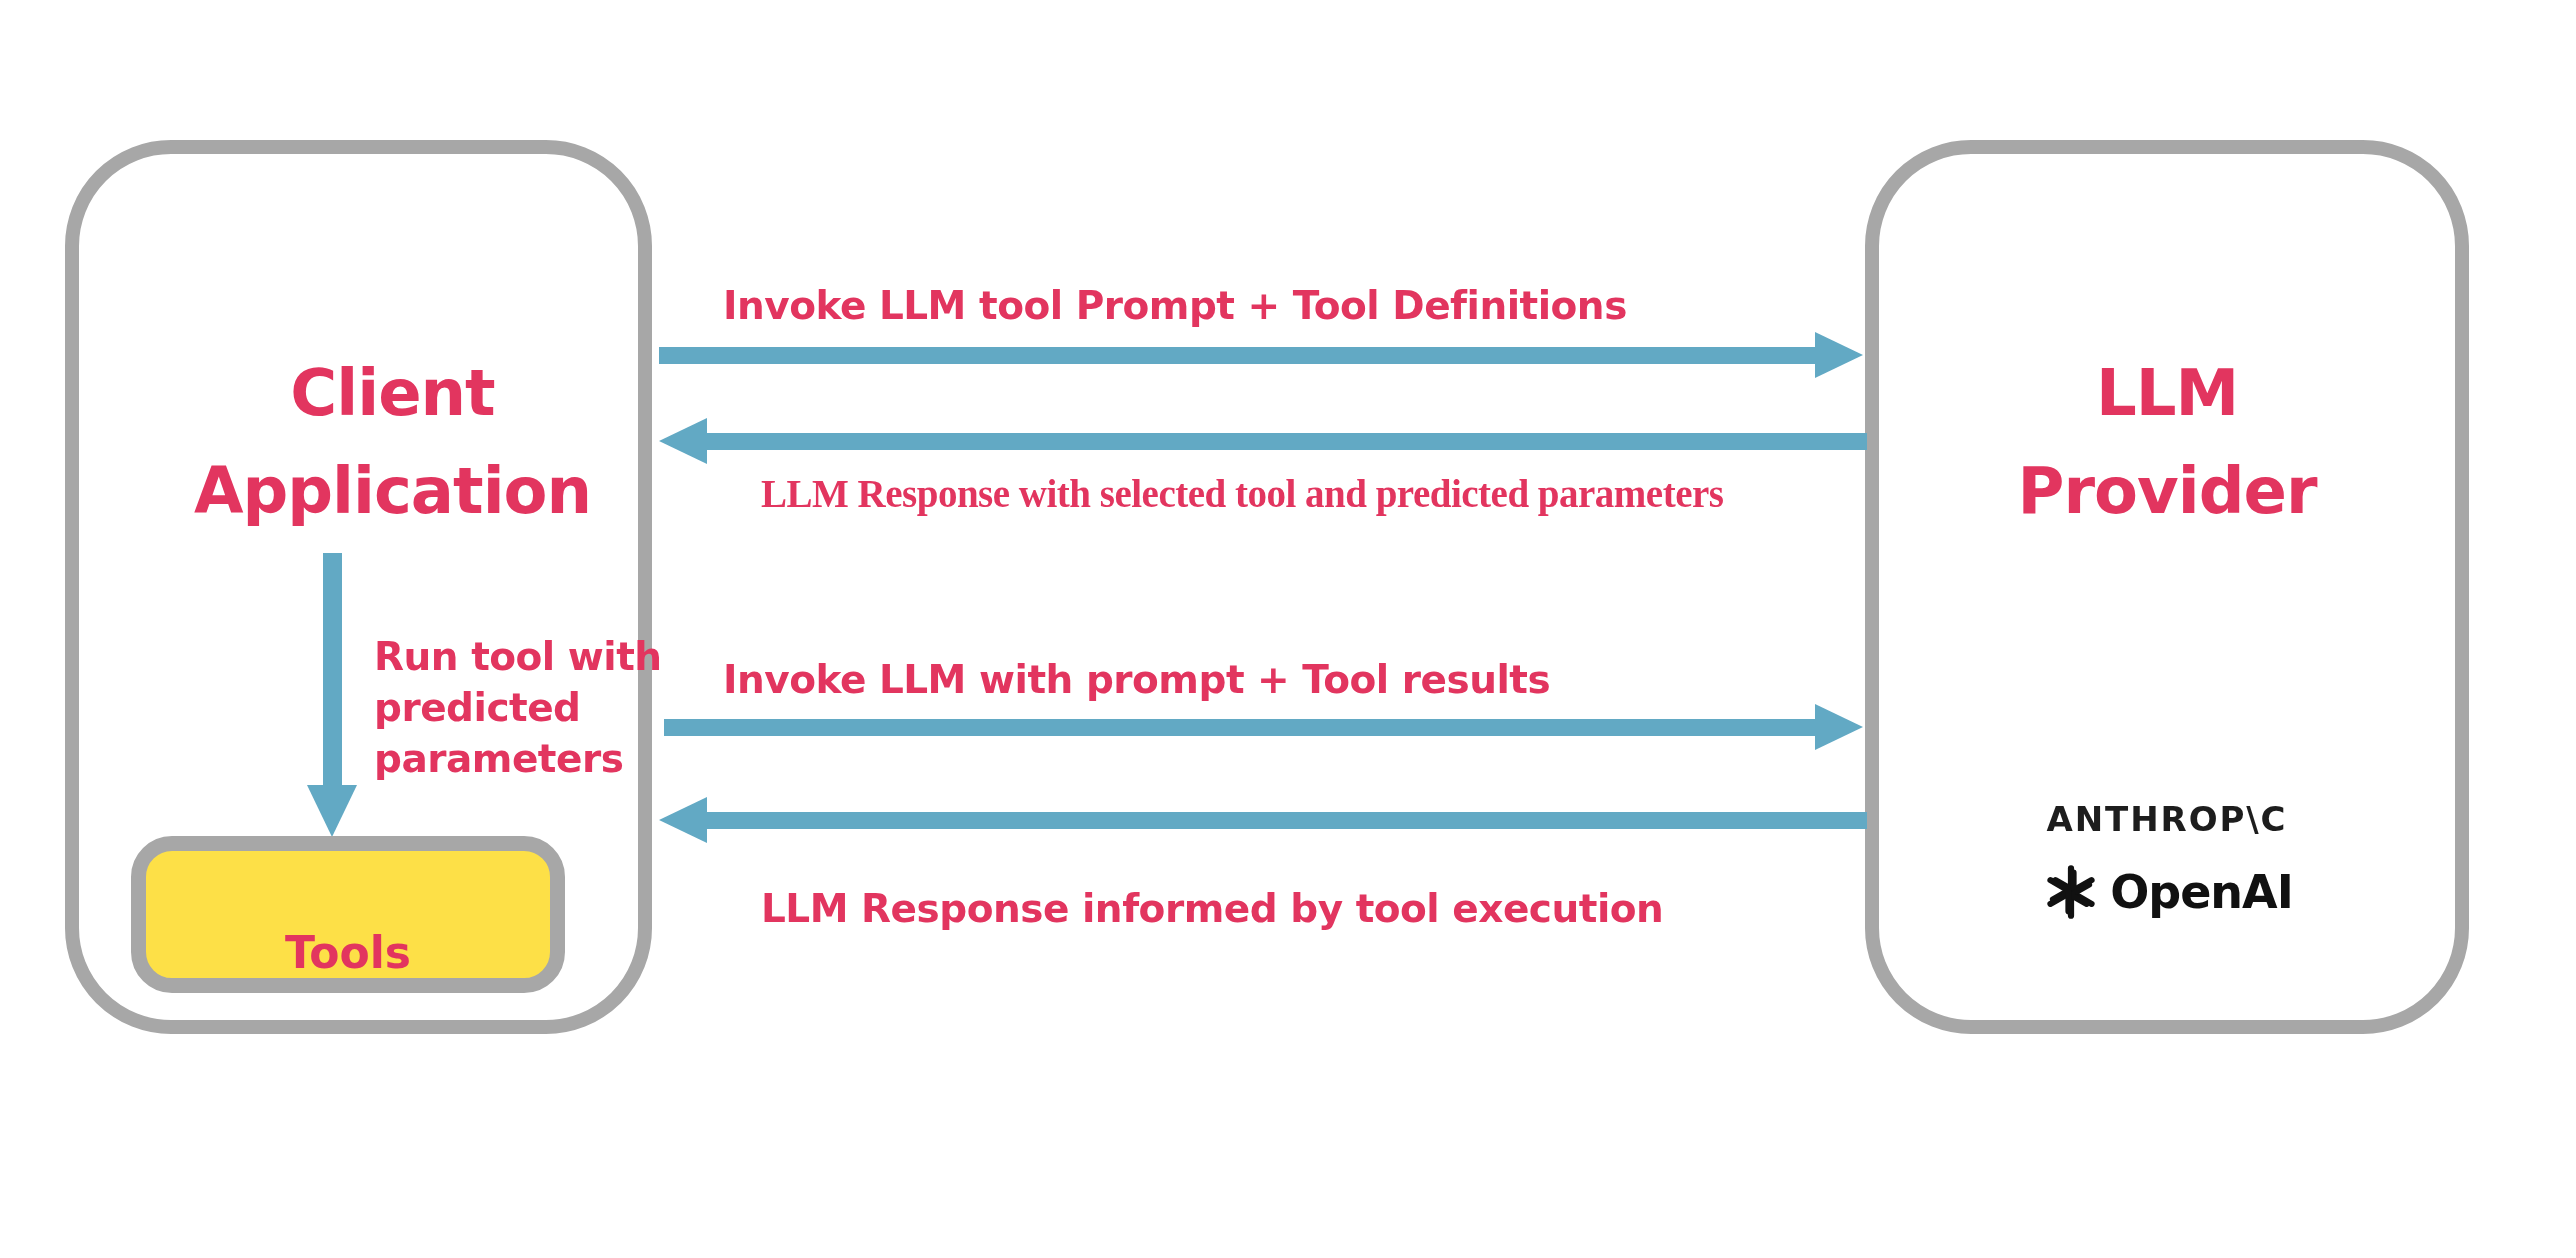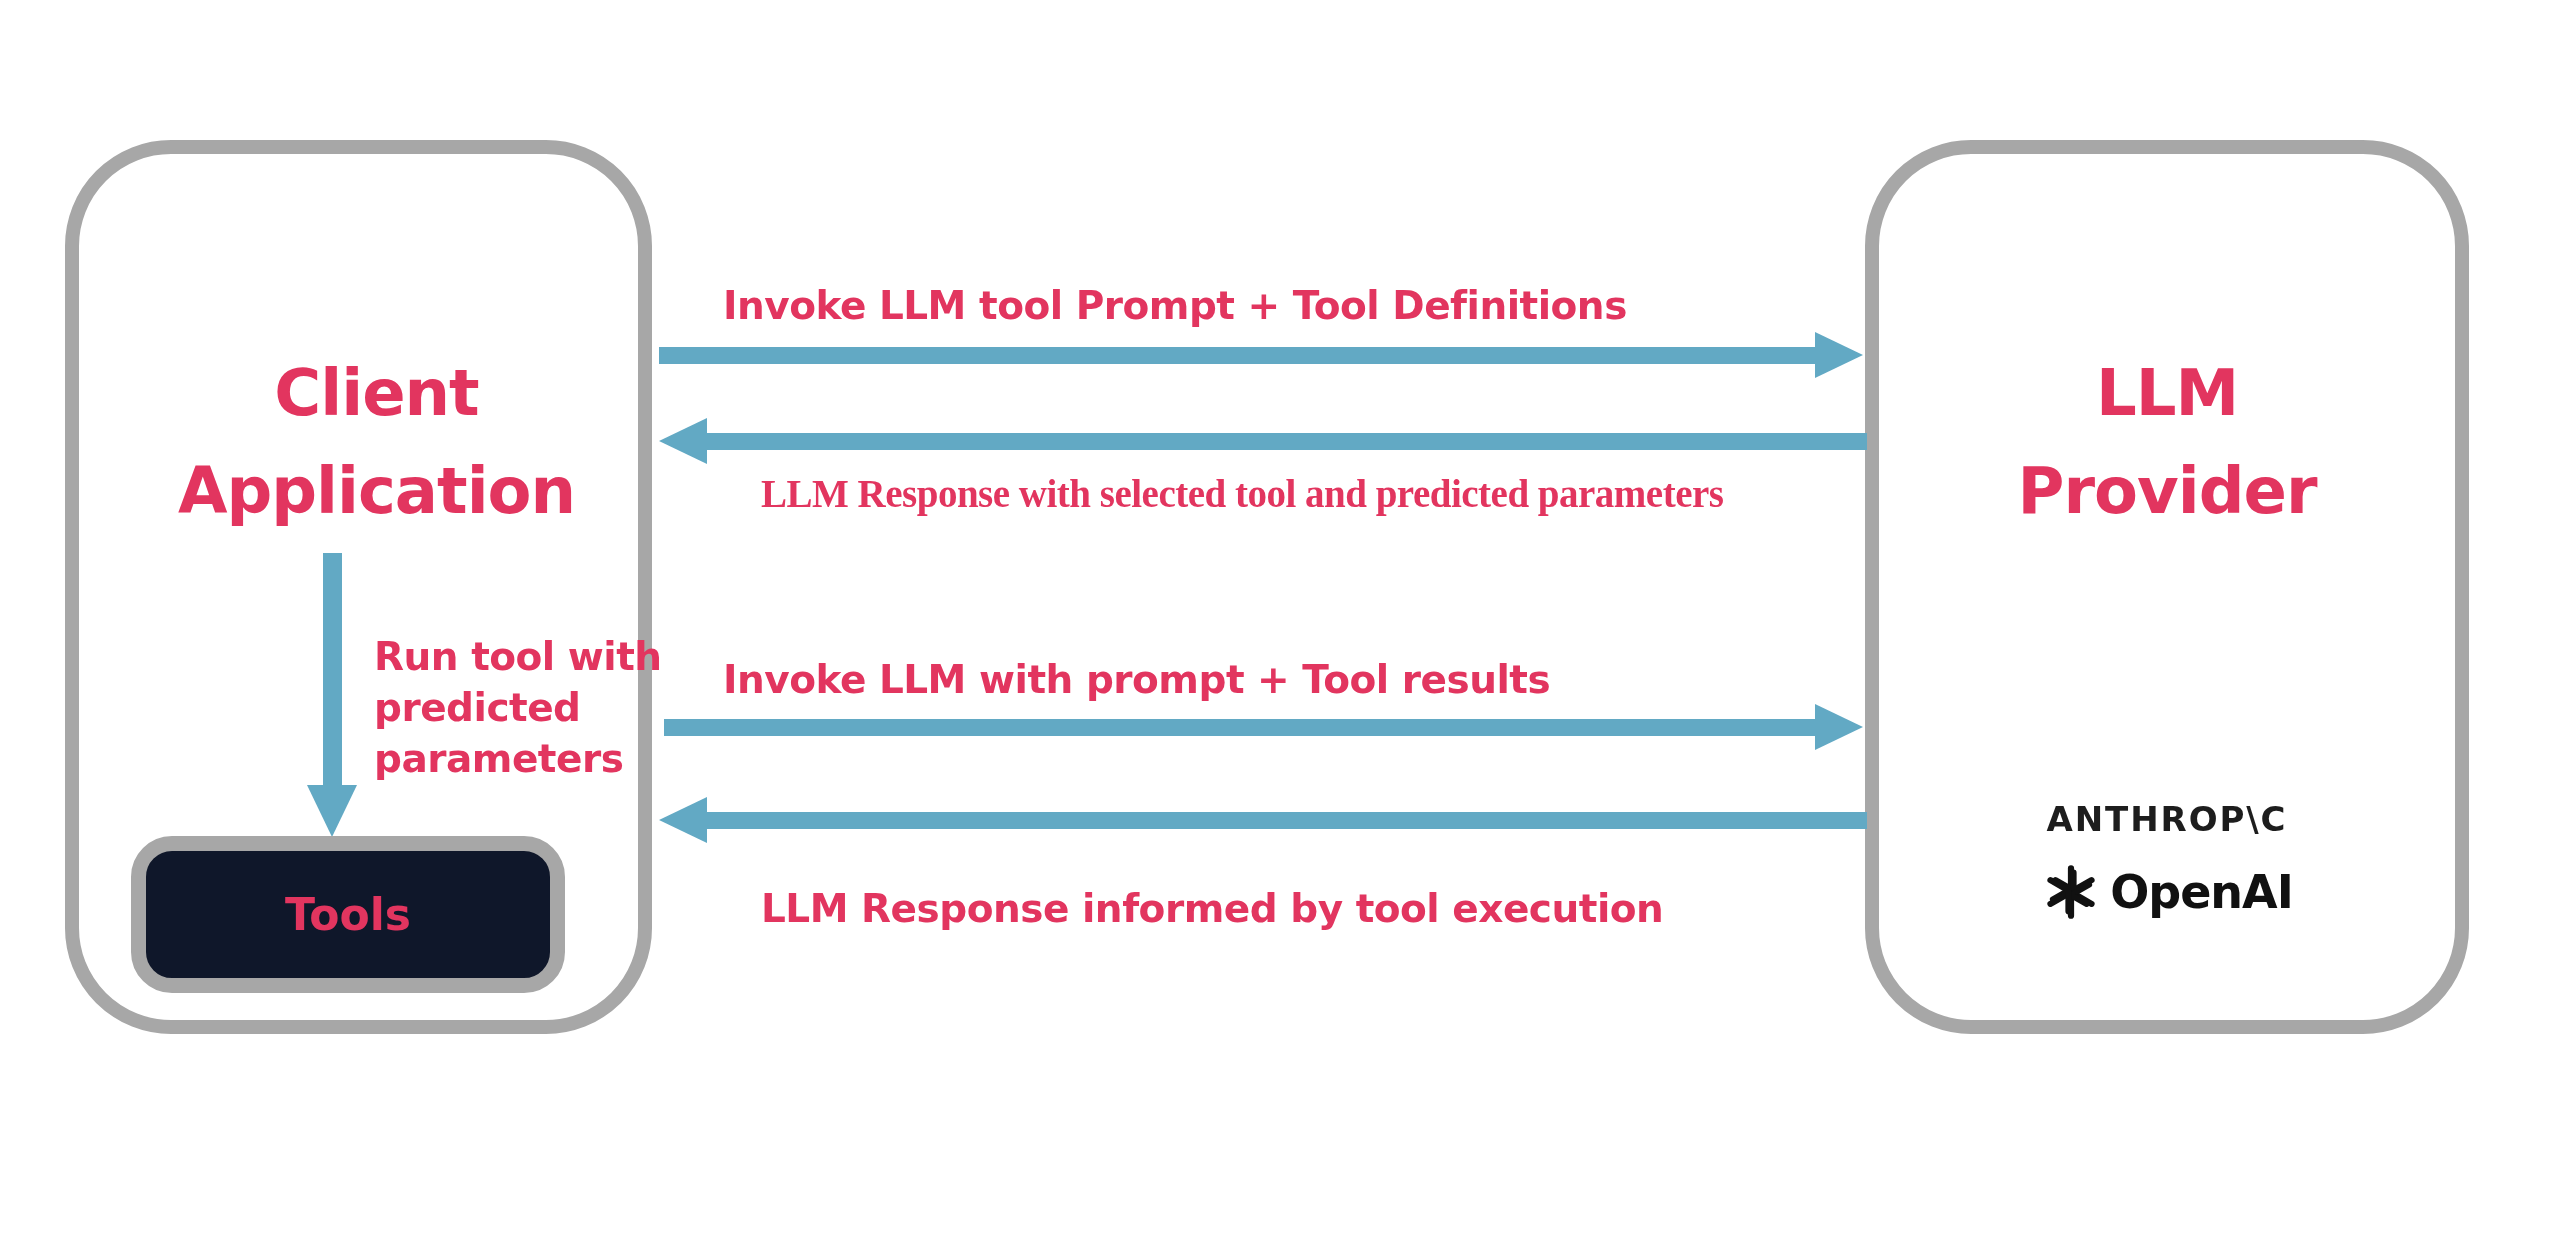--- a/index.html
+++ b/index.html
@@ -8,21 +8,21 @@
     font-family:"DejaVu Sans","Liberation Sans",sans-serif; overflow:hidden;
   }
 
   
   .box { position:absolute; border:14.5px solid #A7A7A7; border-radius:106px; background:#ffffff; box-sizing:border-box; }
   #client-box   { left:65px;   top:140px; width:587px; height:894px; }
   #provider-box { left:1865px; top:140px; width:604px; height:894px; }
 
   
   .title { position:absolute; color:#E2355F; font-weight:700; font-size:64px; line-height:98px; text-align:center; letter-spacing:-1px; }
-  #client-title   { left:65px;   top:344px; width:623px; }
+  #client-title   { left:65px;   top:344px; width:623px;padding-left:16px; }
   #client-title .wrap   { display:inline-block; width:454px; }
   #provider-title { left:1865px; top:344px; width:604px; }
   #provider-title .wrap { display:inline-block; width:386px; }
 
   
   .shaft-h { position:absolute; height:17.4px; background:#62A9C4; }
   .head { position:absolute; width:0; height:0; }
   .head-right { border-top:23px solid transparent; border-bottom:23px solid transparent; border-left:48px solid #62A9C4; }
   .head-left  { border-top:23px solid transparent; border-bottom:23px solid transparent; border-right:48px solid #62A9C4; }
   #a1s { left:659px;  top:347px; width:1156px; }
@@ -43,22 +43,22 @@
 
   
   #vshaft { position:absolute; left:323px; top:553px; width:19.3px; height:234px; background:#62A9C4; }
   #vhead  { position:absolute; left:307px; top:785px; width:0; height:0;
             border-left:25px solid transparent; border-right:25px solid transparent; border-top:52px solid #62A9C4; }
   #run-tool { position:absolute; left:374px; top:631px; width:290px; color:#E2355F;
               font-weight:700; font-size:39px; line-height:51px; letter-spacing:-0.5px; }
 
   
   #tools-box { position:absolute; left:131px; top:836px; width:434px; height:157px;
-               border:15.5px solid #A7A7A7; border-radius:41px; background:#0f172a; box-sizing:border-box;
-               display:flex; align-items:center; justify-content:center; }
+               border:15.5px solid #A7A7A7; border-radius:41px; background:#fde047; box-sizing:border-box;
+               display:flex; align-items:flex-end; justify-content:center; }
   #tools-label { color:#E2355F; font-weight:700; font-size:44px; }
 
   
   #logos { position:absolute; left:1865px; top:799px; width:604px;
            display:flex; flex-direction:column; align-items:center; gap:23px; }
   #anthropic { font-size:34px; font-weight:800; letter-spacing:1.9px; color:#1d1d1d; }
   #openai-row { display:flex; align-items:center; gap:9px; color:#111111; }
   #openai-text { font-size:46px; font-weight:700; letter-spacing:-1px; color:#111111; }
   #openai-mark { display:block; }
 </style>

